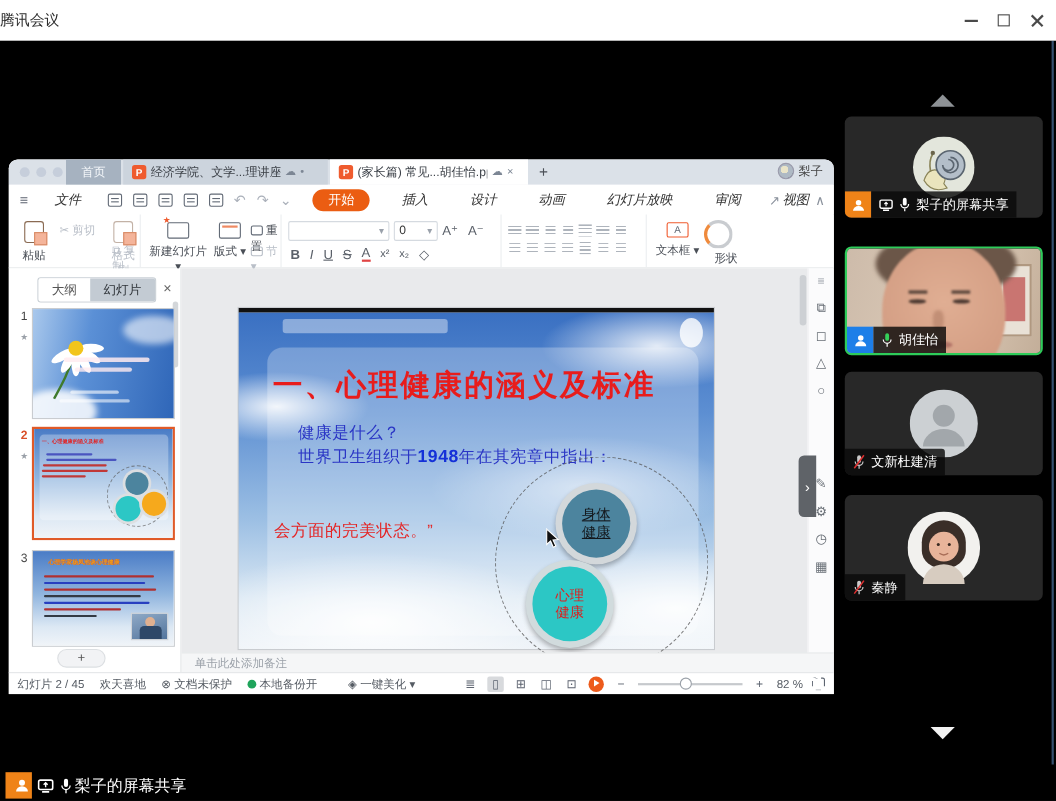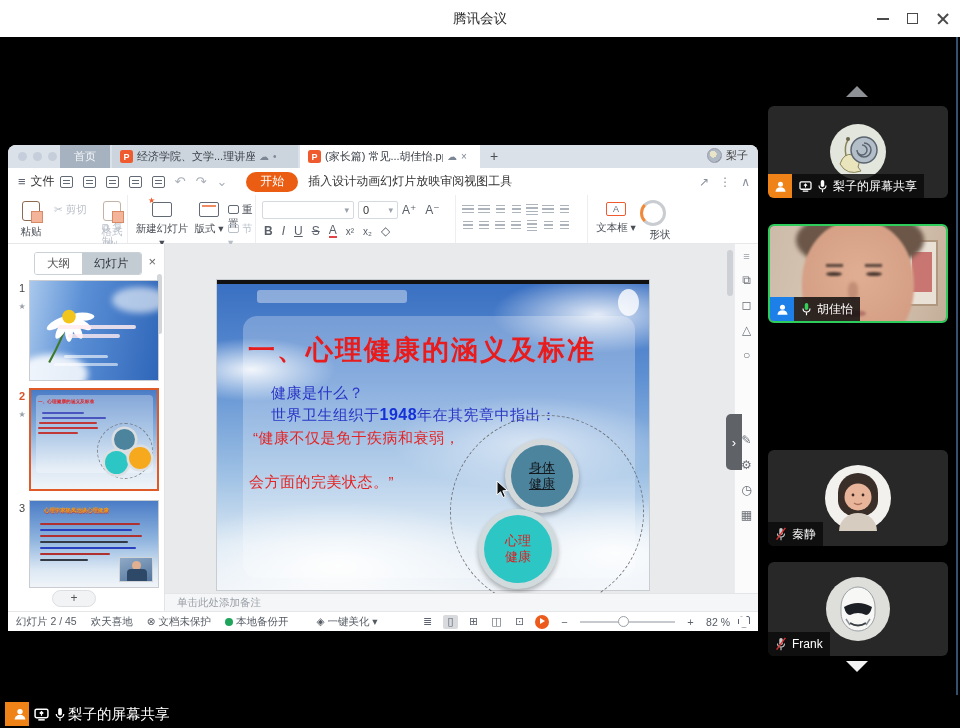--- a/index.html
+++ b/index.html
@@ -1,21 +1,21 @@
 <!DOCTYPE html>
 <html><head>
 <meta charset="utf-8">
 <style>
   * { margin:0; padding:0; box-sizing:border-box; }
   html,body { width:960px; height:728px; overflow:hidden; }
   body { font-family:"Liberation Sans","DejaVu Sans",sans-serif; background:#000; position:relative; }
 
   
   .titlebar { position:absolute; left:0; top:0; width:960px; height:37px; background:#ffffff; z-index:50; }
-  .titlebar .t { position:absolute; left:0; right:0; top:10px; text-align:center; font-size:13.5px; color:#2b2b2b; }
+  .titlebar .t { position:absolute; left:0; right:0; top:10px; font-size:13.5px; color:#2b2b2b; }
   .winbtn { position:absolute; top:0; width:30px; height:37px; cursor:default; }
   .winbtn.min { right:62px; } .winbtn.max { right:32px; } .winbtn.cls { right:2px; }
   .winbtn.min i { position:absolute; left:9px; top:18px; width:12px; height:2px; background:#4a4a4a; }
   .winbtn.max i { position:absolute; left:9px; top:13px; width:11px; height:11px; border:1.5px solid #4a4a4a; }
   .winbtn.cls i, .winbtn.cls i::after { position:absolute; left:8px; top:18px; width:14px; height:1.6px; background:#4a4a4a; transform:rotate(45deg); content:""; }
   .winbtn.cls i::after { left:0; top:0; transform:rotate(-90deg); }
 
   .meeting { position:absolute; left:0; top:37px; width:960px; height:691px; background:#000; }
 
   
@@ -36,21 +36,21 @@
   .mini-av { width:15px; height:15px; border-radius:50%; background:radial-gradient(circle at 40% 40%, #e9e4c8 30%, #aeb9c4 32% 70%, #8b97a3 72%); border:1px solid #99a; }
 
   
   .menubar { position:absolute; left:0; top:23px; width:100%; height:27px; background:#fff; display:flex; align-items:center; font-size:12px; color:#333; }
   .menubar > * { flex:none; }
   .mb-ic { color:#5d6470; font-size:13px; margin:0 5px; }
   .mb-ic.dis { color:#aab0ba; }
   .qicon { width:13px; height:12px; border:1.3px solid #626a76; border-radius:2px; margin:0 5px; position:relative; }
   .qicon::after { content:""; position:absolute; left:2px; right:2px; top:3px; height:1.2px; background:#626a76; box-shadow:0 3px 0 #626a76; }
   .start-pill { background:#eb5d12; color:#fff !important; border-radius:11px; height:20px; padding:0 14px; display:flex; align-items:center; margin:0 10px 0 14px; font-size:12px; }
-  .mitem { margin:0 0; }
+  .mitem { margin:0 19px;font-style:italic; }
   .mb-right { position:absolute; right:8px; top:23px; height:27px; display:flex; align-items:center; gap:10px; color:#8a919c; font-size:12px; }
 
   
   .ribbon { position:absolute; left:0; top:50px; width:100%; height:49px; background:#fff; border-bottom:1px solid #e6e8ea; display:flex; }
   .rg { position:relative; height:100%; border-right:1px solid #eceef0; }
   .rlabel { font-size:10.5px; color:#4a4f57; text-align:center; }
   .rlabel.dis { color:#b9bfc8; }
   .clip { position:relative; width:18px; height:20px; border:1.5px solid #8a6a52; border-radius:3px; margin:0 auto; }
   .clip::after { content:""; position:absolute; right:-4px; bottom:-3px; width:10px; height:10px; background:#f4b49a; border:1px solid #d88a66; }
   .playc { width:17px; height:17px; border:1.6px solid #555b63; border-radius:50%; margin:0 auto; position:relative; }
@@ -418,21 +418,20 @@
 
             <div class="slide">
               <div class="s-topbar"></div>
               <div class="s-ellipse"></div>
               <div class="s-panel"></div>
               <div class="s-title">一、心理健康的涵义及标准</div>
               <div class="s-line blue" style="left:54px; top:100px;">健康是什么？</div>
               <div class="s-line blue" style="left:54px; top:122px;">
                 <span>世界卫生组织于</span><span class="yr">1948</span><span>年在其宪章中指出：</span>
               </div>
-              <div class="s-line red" style="left:36px; top:145px;">“健康不仅是免于疾病和衰弱，</div>
               <div class="s-line red" style="left:32px; top:189px;">会方面的完美状态。”</div>
               <div class="dashring"></div>
               <div class="ball b1">
                 <span>身体</span>
                   <span>健康</span>
               </div>
               <div class="ball b2">
                 <span>心理</span>
                   <span>健康</span>
               </div>
@@ -551,20 +550,40 @@
           <svg width="11" height="14" viewBox="0 0 12 16">
             <rect x="4" y="1" width="4" height="8" rx="2" fill="#35d05a"></rect>
             <path d="M2 7.5 a4 4 0 0 0 8 0" stroke="#fff" stroke-width="1.3" fill="none"></path>
             <line x1="6" y1="12" x2="6" y2="15" stroke="#fff" stroke-width="1.3"></line>
           </svg>
           <span class="pname">胡佳怡</span>
         </div>
       </div>
     </div>
 
+    <div class="tile" style="top:301px; height:94px;">
+      <div class="avwrap">
+        <svg width="62" height="62" viewBox="0 0 62 62">
+          <circle cx="31" cy="31" r="31" fill="#ccd0d3"></circle>
+          <circle cx="31" cy="24" r="10" fill="#a2a7ab"></circle>
+          <path d="M12 52 a19 16 0 0 1 38 0 z" fill="#a2a7ab"></path>
+        </svg>
+      </div>
+      <div class="plabel">
+        <div class="pdark" style="border-radius:0 3px 0 0;">
+          <svg width="12" height="14" viewBox="0 0 12 16">
+            <rect x="4" y="1" width="4" height="8" rx="2" fill="#c9c9c9"></rect>
+            <path d="M2 7.5 a4 4 0 0 0 8 0" stroke="#c9c9c9" stroke-width="1.3" fill="none"></path>
+            <line x1="6" y1="12" x2="6" y2="15" stroke="#c9c9c9" stroke-width="1.3"></line>
+            <line x1="1" y1="14.5" x2="11" y2="1" stroke="#e03030" stroke-width="1.6"></line>
+          </svg>
+          <span class="pname">文新杜建清</span>
+        </div>
+      </div>
+    </div>
 
     <div class="tile" style="top:413px; height:96px;">
       <div class="avwrap">
         <svg width="66" height="66" viewBox="0 0 66 66">
           <circle cx="33" cy="33" r="33" fill="#f2f1ee"></circle>
           <path d="M33 8 a20 20 0 0 1 20 20 v8 a20 16 0 0 1 -40 0 v-8 a20 20 0 0 1 20 -20z" fill="#3a2e28"></path>
           <circle cx="33" cy="32" r="13.5" fill="#e8b49a"></circle>
           <circle cx="28" cy="30" r="1.4" fill="#3a2a22"></circle>
           <circle cx="38" cy="30" r="1.4" fill="#3a2a22"></circle>
           <path d="M29 38 q4 3 8 0" stroke="#a96e58" stroke-width="1.3" fill="none"></path>
@@ -577,42 +596,20 @@
             <rect x="4" y="1" width="4" height="8" rx="2" fill="#c9c9c9"></rect>
             <path d="M2 7.5 a4 4 0 0 0 8 0" stroke="#c9c9c9" stroke-width="1.3" fill="none"></path>
             <line x1="6" y1="12" x2="6" y2="15" stroke="#c9c9c9" stroke-width="1.3"></line>
             <line x1="1" y1="14.5" x2="11" y2="1" stroke="#e03030" stroke-width="1.6"></line>
           </svg>
           <span class="pname">秦静</span>
         </div>
       </div>
     </div>
 
-    <div class="tile" style="top:525px; height:94px;">
-      <div class="avwrap">
-        <svg width="64" height="64" viewBox="0 0 64 64">
-          <circle cx="32" cy="32" r="32" fill="#dedfdb"></circle>
-          <path d="M32 10 a17 20 0 0 1 17 20 v6 a17 18 0 0 1 -34 0 v-6 a17 20 0 0 1 17 -20z" fill="#f7f7f5" stroke="#9aa0a4"></path>
-          <path d="M18 30 q14 -8 28 0 q-2 8 -6 8 q-8 -4 -16 0 q-4 0 -6 -8z" fill="#1c1f24"></path>
-          <path d="M24 46 q8 5 16 0" stroke="#3a3f45" stroke-width="2" fill="none"></path>
-          <path d="M20 42 l4 6 M44 42 l-4 6" stroke="#8a9096" stroke-width="1.5"></path>
-        </svg>
-      </div>
-      <div class="plabel">
-        <div class="pdark">
-          <svg width="12" height="14" viewBox="0 0 12 16">
-            <rect x="4" y="1" width="4" height="8" rx="2" fill="#c9c9c9"></rect>
-            <path d="M2 7.5 a4 4 0 0 0 8 0" stroke="#c9c9c9" stroke-width="1.3" fill="none"></path>
-            <line x1="6" y1="12" x2="6" y2="15" stroke="#c9c9c9" stroke-width="1.3"></line>
-            <line x1="1" y1="14.5" x2="11" y2="1" stroke="#e03030" stroke-width="1.6"></line>
-          </svg>
-          <span class="pname">Frank</span>
-        </div>
-      </div>
-    </div>
   </div>
 
   <div class="banner">
     <div class="pbadge orange">
       <svg width="14" height="14" viewBox="0 0 14 14">
           <circle cx="7" cy="4.6" r="2.7" fill="#fff"></circle>
           <path d="M1.6 12.6 a5.4 4.8 0 0 1 10.8 0 z" fill="#fff"></path>
         </svg>
     </div>
     <svg width="15" height="13" viewBox="0 0 14 12">

